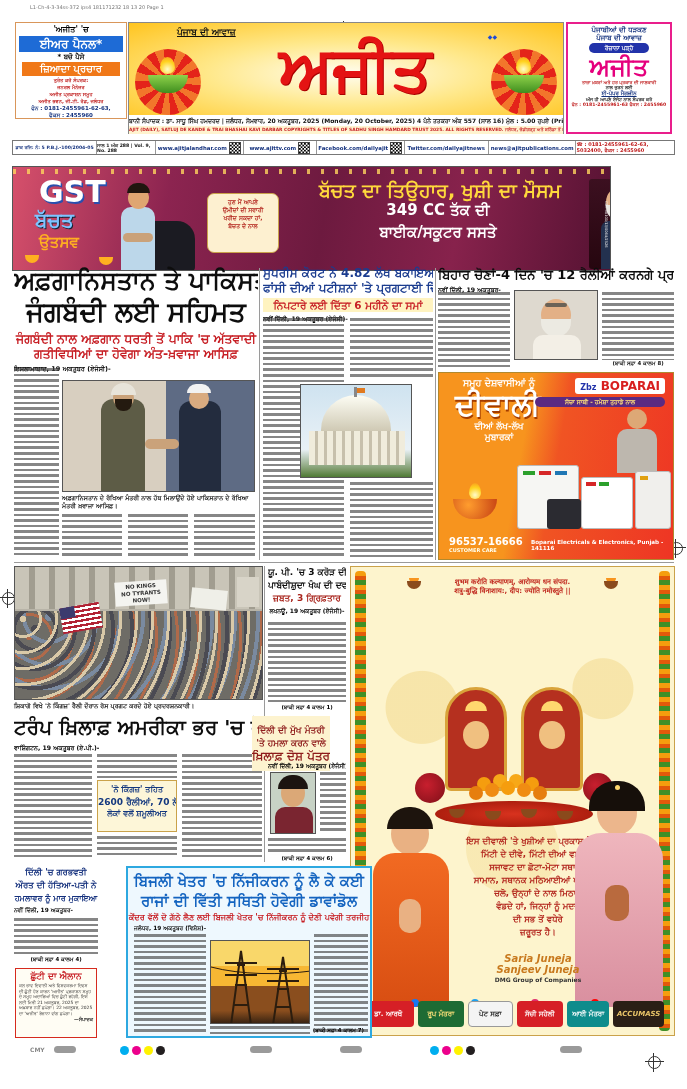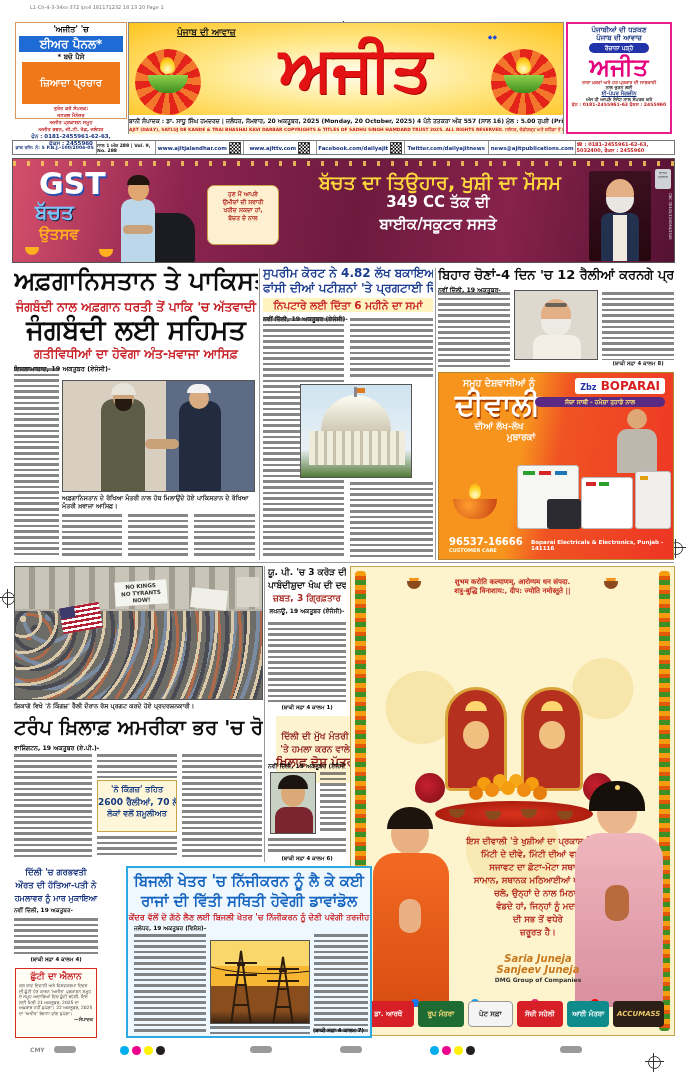--- a/index.html
+++ b/index.html
@@ -31,21 +31,21 @@
   <div class="abs" style="left:30px;top:4px;font-size:5px;color:#777;">L1-Ch-4-3-34ss-372 ips4    181171232    18 13 20    Page 1</div>
   <div class="abs regmark" style="left:338px;top:24px;"></div>
   <div class="abs regmark" style="left:2px;top:592px;"></div>
   <div class="abs regmark" style="left:670px;top:542px;"></div>
   <div class="abs regmark" style="left:648px;top:1056px;"></div>
 
   <div class="abs" style="left:15px;top:22px;width:110px;height:95px;border:1px solid #d9965a;background:#fff;">
     <div class="ctr b" style="font-size:8px;margin-top:2px;">'ਅਜੀਤ' 'ਚ</div>
     <div class="ctr b" style="background:#1e6bd6;color:#fff;font-size:12px;padding:1px 0;margin:1px 3px;">ਈਅਰ ਪੈਨਲ*</div>
     <div class="ctr b" style="font-size:7px;">* ਬਚੋ ਪੈਸੇ</div>
-    <div class="ctr b" style="background:#f07818;color:#fff;font-size:10px;padding:15px 0;margin:1px 6px;">ਜ਼ਿਆਦਾ ਪ੍ਰਚਾਰ</div>
+    <div class="ctr b" style="background:#f07818;color:#fff;font-size:10px;padding:1px 0;margin:1px 6px;">ਜ਼ਿਆਦਾ ਪ੍ਰਚਾਰ</div>
     <div class="ctr b" style="font-size:5px;color:#c02020;">ਤੁਰੰਤ ਕਰੋ ਸੰਪਰਕ:</div>
     <div class="ctr b" style="font-size:5px;color:#c02020;">ਜਨਰਲ ਮੈਨੇਜਰ</div>
     <div class="ctr b" style="font-size:5px;color:#c02020;">ਅਜੀਤ ਪ੍ਰਕਾਸ਼ਨ ਸਮੂਹ</div>
     <div class="ctr b" style="font-size:5px;color:#c02020;">ਅਜੀਤ ਭਵਨ, ਜੀ.ਟੀ. ਰੋਡ, ਜਲੰਧਰ</div>
     <div class="ctr b" style="font-size:5.5px;color:#14327e;">ਫੋਨ : 0181-2455961-62-63,</div>
     <div class="ctr b" style="font-size:5.5px;color:#14327e;">ਫੈਕਸ : 2455960</div>
   </div>
 
   <div class="abs" style="left:128px;top:22px;width:436px;height:112px;border:1px solid #888;box-sizing:border-box;">
     <div class="abs" style="left:0;top:0;width:100%;height:92px;background:radial-gradient(ellipse at 50% 55%,#fffdf0 0%,#ffe88a 45%,#ffc41e 100%);overflow:hidden;">
@@ -92,21 +92,21 @@
       </div>
     <div style="flex:1.2;border-right:1px solid #999;display:flex;align-items:center;justify-content:center;gap:2px;font-size:5.4px;font-weight:bold;color:#14327e;">
         <span>Facebook.com/dailyajit</span>
         <span class="qr"></span>
       </div>
     <div style="flex:1.15;border-right:1px solid #999;display:flex;align-items:center;justify-content:center;font-size:5.4px;font-weight:bold;color:#14327e;">Twitter.com/dailyajitnews</div>
     <div style="flex:1.2;border-right:1px solid #999;display:flex;align-items:center;justify-content:center;font-size:5.4px;font-weight:bold;color:#14327e;">news@ajitpublications.com</div>
     <div style="flex:1.35;display:flex;align-items:center;justify-content:center;font-size:5px;font-weight:bold;color:#c02020;">☎ : 0181-2455961-62-63, 5032400, ਫੈਕਸ : 2455960</div>
   </div>
 
-  <div class="abs" style="left:12px;top:158px;width:663px;height:105px;border:1px solid #555;box-sizing:border-box;overflow:hidden;background:linear-gradient(100deg,#d6506b 0%,#8c2450 26%,#6d1a3f 52%,#87224c 74%,#551232 100%);">
+  <div class="abs" style="left:12px;top:166px;width:599px;height:105px;border:1px solid #555;box-sizing:border-box;overflow:hidden;background:linear-gradient(100deg,#d6506b 0%,#8c2450 26%,#6d1a3f 52%,#87224c 74%,#551232 100%);">
     <div class="abs" style="left:0;top:2px;width:100%;height:5px;background:repeating-linear-gradient(90deg,#ffd45e 0 3px,transparent 3px 14px);opacity:.8;"></div>
     <div class="abs b" style="left:26px;top:10px;font-size:30px;line-height:30px;color:#fff;text-shadow:1.5px 1.5px 0 #2a4fae;">GST</div>
     <div class="abs b" style="left:22px;top:42px;font-size:20px;line-height:22px;color:#7ec4ff;text-shadow:1px 1px 0 #123;">ਬੱਚਤ</div>
     <div class="abs b" style="left:26px;top:66px;font-size:15px;color:#ffb020;">ਉਤਸਵ</div>
     <div class="abs" style="left:12px;top:88px;width:14px;height:8px;border-radius:0 0 8px 8px;background:#ffb020;"></div>
     <div class="abs" style="left:86px;top:90px;width:14px;height:8px;border-radius:0 0 8px 8px;background:#ffb020;"></div>
 
     <div class="abs" style="left:100px;top:14px;width:85px;height:91px;">
       <div class="abs" style="left:26px;top:40px;width:56px;height:50px;background:#1b1b22;border-radius:12px 18px 4px 4px;"></div>
       <div class="abs" style="left:8px;top:26px;width:34px;height:65px;background:#bcd7ea;border-radius:10px 10px 0 0;"></div>
@@ -136,22 +136,22 @@
     <div class="abs" style="right:2px;top:34px;font-size:3.6px;color:#eee;writing-mode:vertical-rl;">CBC 38101/13/0064/2526</div>
   </div>
 
   <div class="abs rule-v" style="left:259px;top:268px;height:292px;"></div>
   <div class="abs rule-v" style="left:435px;top:268px;height:292px;"></div>
   <div class="abs rule-h" style="left:14px;top:562px;width:660px;"></div>
   <div class="abs rule-v" style="left:264px;top:566px;height:296px;"></div>
 
   <div class="abs" style="left:14px;top:266px;width:244px;">
     <div class="ctr b nw" style="font-size:25px;line-height:30px;color:#0d0d0d;">ਅਫ਼ਗਾਨਿਸਤਾਨ ਤੇ ਪਾਕਿਸਤਾਨ</div>
+    <div class="ctr b nw" style="font-size:27px;line-height:32px;color:#0d0d0d;">ਜੰਗਬੰਦੀ ਲਈ ਸਹਿਮਤ</div>
     <div class="ctr b nw" style="font-size:12.5px;line-height:15px;color:#c71f25;margin-top:3px;">ਜੰਗਬੰਦੀ ਨਾਲ ਅਫ਼ਗਾਨ ਧਰਤੀ ਤੋਂ ਪਾਕਿ 'ਚ ਅੱਤਵਾਦੀ</div>
-    <div class="ctr b nw" style="font-size:27px;line-height:32px;color:#0d0d0d;">ਜੰਗਬੰਦੀ ਲਈ ਸਹਿਮਤ</div>
     <div class="ctr b nw" style="font-size:12.5px;line-height:15px;color:#c71f25;">ਗਤੀਵਿਧੀਆਂ ਦਾ ਹੋਵੇਗਾ ਅੰਤ-ਖ਼ਵਾਜਾ ਆਸਿਫ਼</div>
     <div class="b nw" style="font-size:6.5px;margin-top:4px;">ਇਸਲਾਮਾਬਾਦ, 19 ਅਕਤੂਬਰ (ਏਜੰਸੀ)-</div>
   </div>
   <div class="abs sim" style="left:14px;top:368px;width:45px;height:190px;"></div>
   <div class="abs" style="left:62px;top:380px;width:193px;height:112px;border:1px solid #555;box-sizing:border-box;background:linear-gradient(90deg,#d8cfc0 0 54%,#5e6b84 54% 100%);overflow:hidden;">
     <div class="abs" style="left:38px;top:18px;width:44px;height:94px;background:#5d5c46;border-radius:12px 12px 0 0;"></div>
     <div class="abs" style="left:50px;top:6px;width:21px;height:22px;border-radius:50%;background:#caa27a;"></div>
     <div class="abs" style="left:48px;top:2px;width:25px;height:12px;border-radius:12px 12px 0 0;background:#e8e4da;"></div>
     <div class="abs" style="left:52px;top:18px;width:17px;height:12px;border-radius:0 0 8px 8px;background:#241a10;"></div>
     <div class="abs" style="left:116px;top:20px;width:42px;height:92px;background:#232c3e;border-radius:12px 12px 0 0;"></div>
@@ -191,21 +191,21 @@
     <div class="abs" style="left:30px;top:12px;width:22px;height:4px;background:#6b6257;border-radius:2px;"></div>
     <div class="abs" style="left:18px;top:44px;width:48px;height:26px;border-radius:10px 10px 0 0;background:#f3efe6;"></div>
   </div>
   <div class="abs sim" style="left:602px;top:292px;width:72px;height:68px;"></div>
   <div class="abs b" style="left:602px;top:360px;width:72px;font-size:5.4px;color:#111;text-align:center;">(ਬਾਕੀ ਸਫ਼ਾ 4 ਕਾਲਮ 8)</div>
 
   <div class="abs" style="left:438px;top:372px;width:236px;height:188px;border:1px solid #b0892f;box-sizing:border-box;background:linear-gradient(100deg,#f7941e 0 36%,#f05423 50%,#ee3524 100%);overflow:hidden;">
     <div class="ctr b" style="font-size:9.5px;color:#fff;margin-top:4px;width:120px;">ਸਮੂਹ ਦੇਸ਼ਵਾਸੀਆਂ ਨੂੰ</div>
     <div class="b" style="font-size:30px;line-height:32px;color:#fff;margin-left:16px;text-shadow:1px 2px 0 #a33c00;">ਦੀਵਾਲੀ</div>
     <div class="ctr b" style="font-size:9px;color:#fff;width:120px;">ਦੀਆਂ ਲੱਖ-ਲੱਖ</div>
-    <div class="ctr b" style="font-size:9px;color:#fff;width:120px;margin-left:22px;">ਮੁਬਾਰਕਾਂ</div>
+    <div class="ctr b" style="font-size:9px;color:#fff;width:120px;">ਮੁਬਾਰਕਾਂ</div>
     <div class="abs" style="right:8px;top:5px;background:#fff;border-radius:3px;padding:1px 5px;font-weight:bold;font-size:12px;color:#d81f1f;"><span style="font-size:8px;color:#2233aa;">Zbz</span> <span>BOPARAI</span></div>
     <div class="abs ctr b" style="right:8px;top:24px;width:130px;background:#5a2a82;color:#ffe27a;font-size:6px;border-radius:6px;padding:1px 0;">ਸੱਚਾ ਸਾਥੀ - ਹਮੇਸ਼ਾ ਤੁਹਾਡੇ ਨਾਲ</div>
     <div class="abs" style="right:14px;top:36px;width:44px;height:64px;">
       <div class="abs" style="left:12px;top:0;width:20px;height:20px;border-radius:50%;background:#dda876;"></div>
       <div class="abs" style="left:2px;top:20px;width:40px;height:44px;border-radius:10px 10px 0 0;background:#bdb7ae;"></div>
     </div>
 
     <div class="abs" style="left:78px;top:92px;width:60px;height:62px;background:#f6f6f3;border-radius:3px;border:1px solid #bbb;">
         <div style="margin:5px;width:12px;height:4px;background:#2ca02c;box-shadow:16px 0 0 #d62728,32px 0 0 #1f77b4;"></div>
       </div>
@@ -254,21 +254,21 @@
 
   <div class="abs" style="left:268px;top:566px;width:78px;">
     <div class="ctr b nw" style="font-size:9px;line-height:13px;color:#0d0d0d;">ਯੂ. ਪੀ. 'ਚ 3 ਕਰੋੜ ਦੀ</div>
     <div class="ctr b nw" style="font-size:9px;line-height:13px;color:#0d0d0d;">ਪਾਬੰਦੀਸ਼ੁਦਾ ਖੰਘ ਦੀ ਦਵਾਈ</div>
     <div class="ctr b nw" style="font-size:9px;line-height:13px;color:#a8241c;">ਜ਼ਬਤ, 3 ਗ੍ਰਿਫ਼ਤਾਰ</div>
     <div class="ctr b nw" style="font-size:6px;margin-top:2px;">ਲਖਨਊ, 19 ਅਕਤੂਬਰ (ਏਜੰਸੀ)-</div>
   </div>
   <div class="abs sim" style="left:268px;top:622px;width:78px;height:80px;"></div>
   <div class="abs b ctr" style="left:268px;top:704px;width:78px;font-size:5.4px;">(ਬਾਕੀ ਸਫ਼ਾ 4 ਕਾਲਮ 1)</div>
 
-  <div class="abs" style="left:276px;top:716px;width:78px;background:#fdf3cf;padding:14px 0;">
+  <div class="abs" style="left:252px;top:716px;width:78px;background:#fdf3cf;padding:8px 0;">
     <div class="ctr b nw" style="font-size:9px;line-height:13px;color:#8e1b1b;">ਦਿੱਲੀ ਦੀ ਮੁੱਖ ਮੰਤਰੀ</div>
     <div class="ctr b nw" style="font-size:9px;line-height:13px;color:#8e1b1b;">'ਤੇ ਹਮਲਾ ਕਰਨ ਵਾਲੇ</div>
     <div class="ctr b nw" style="font-size:12px;line-height:13px;color:#8e1b1b;">ਖ਼ਿਲਾਫ਼ ਦੋਸ਼ ਪੱਤਰ ਦਾਇਰ</div>
   </div>
   <div class="abs b nw" style="left:268px;top:762px;width:78px;font-size:6px;">ਨਵੀਂ ਦਿੱਲੀ, 19 ਅਕਤੂਬਰ (ਏਜੰਸੀ)-</div>
   <div class="abs" style="left:270px;top:772px;width:46px;height:62px;border:1px solid #555;box-sizing:border-box;background:#c7d2c5;overflow:hidden;">
     <div class="abs" style="left:10px;top:6px;width:24px;height:28px;border-radius:50%;background:#dba877;"></div>
     <div class="abs" style="left:7px;top:2px;width:30px;height:14px;border-radius:14px 14px 0 0;background:#1c1410;"></div>
     <div class="abs" style="left:4px;top:34px;width:38px;height:28px;border-radius:10px 10px 0 0;background:#7a2530;"></div>
   </div>

